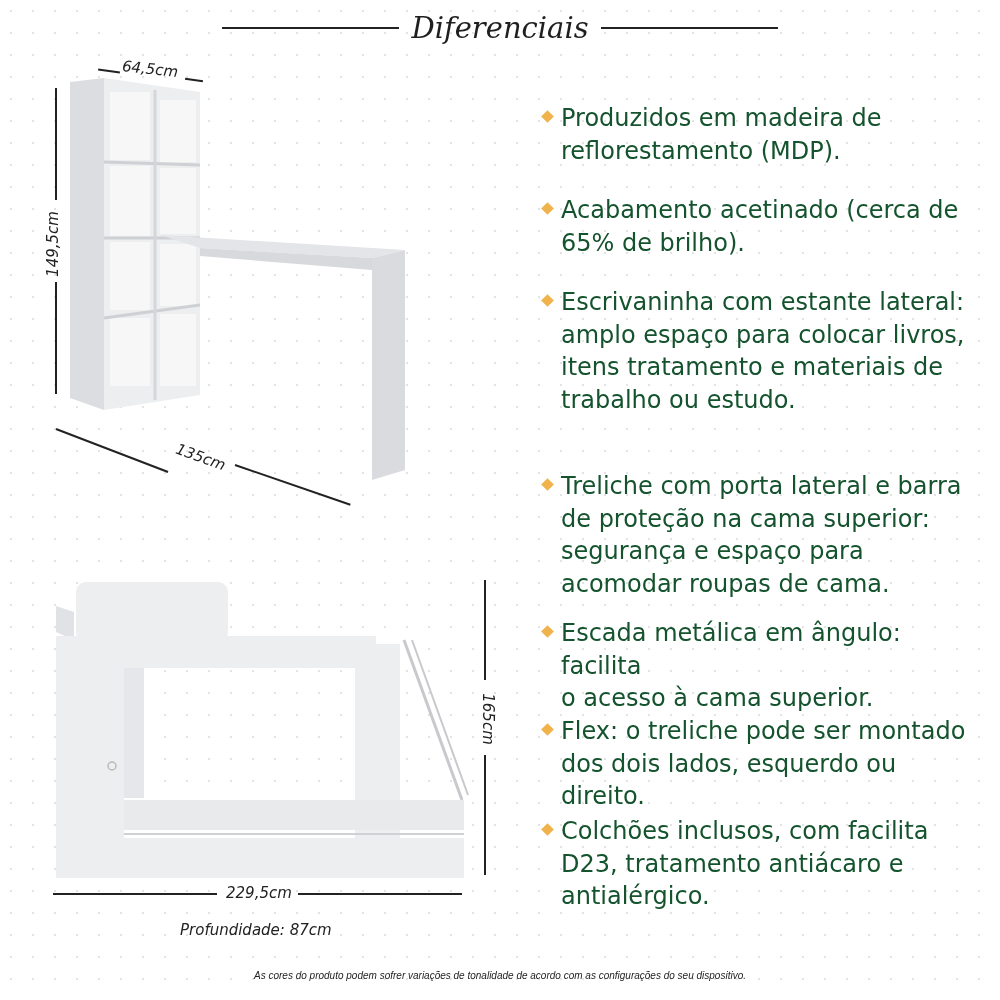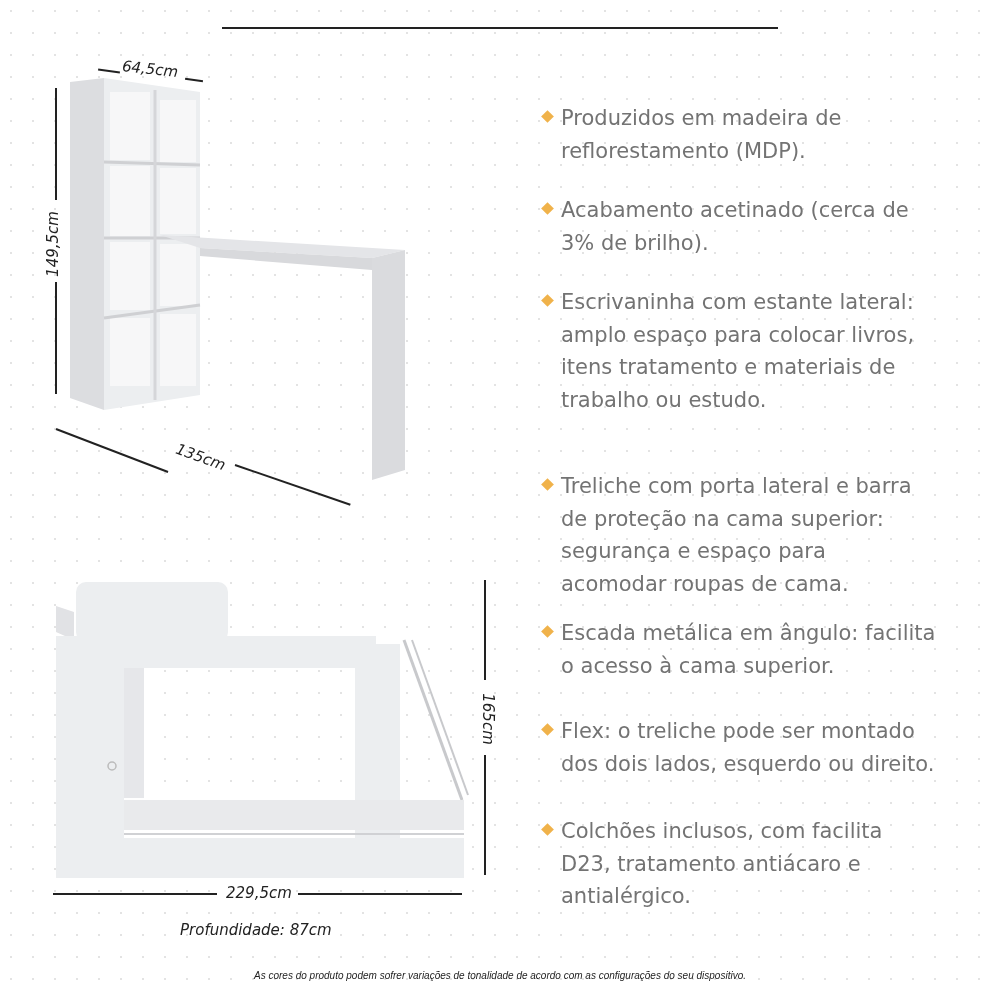--- a/index.html
+++ b/index.html
@@ -9,31 +9,32 @@
     background-image: radial-gradient(#e3e3e3 0.8px, transparent 1.2px);
     background-size: 22px 22px;
     font-family: "DejaVu Sans", sans-serif; color:#1a1a1a;
   }
   .title-wrap { position:absolute; top:8px; left:222px; width:556px; height:40px; display:flex; align-items:center; }
   .title-line { flex:1; height:2px; background:#222; }
   .title { font-family:"DejaVu Serif", serif; font-style:italic; font-size:29px; padding:0 12px; color:#1f1f1f; }
   .features { position:absolute; left:543px; top:102px; width:440px; }
   .feat { position:absolute; left:0; display:flex; }
   .bullet { width:9px; height:9px; background:#f0b24a; transform:rotate(45deg); margin-top:10px; margin-right:9px; flex:0 0 auto; }
-  .feat-text { font-size:21px; line-height:32.5px; color:#737373; white-space:pre-line; }
+  .feat-text { font-size:24px; line-height:32.5px; color:#14532d; white-space:pre-line; }
   .dim { position:absolute; font-family:"DejaVu Sans", sans-serif; font-style:italic; font-size:15px; color:#222; }
   .line { position:absolute; background:#222; }
   .disclaimer { position:absolute; left:0; right:0; top:970px; text-align:center; font-family:"Liberation Sans", sans-serif; font-style:italic; font-size:10px; color:#222; }
   .depth { position:absolute; left:180px; top:921px; font-style:italic; font-size:15px; color:#222;text-align:center; }
 </style>
 </head>
 <body>
 
 <div class="title-wrap">
   <div class="title-line"></div>
+  <span class="title">Diferenciais</span>
   <div class="title-line"></div>
 </div>
 
 <svg style="position:absolute;left:50px;top:60px" width="370" height="450" viewBox="50 60 370 450">
   <polygon points="70,82 104,78 104,410 70,398" fill="#dcdde0"></polygon>
   <polygon points="104,78 200,92 200,395 104,410" fill="#eceef0"></polygon>
   <rect x="110" y="92" width="40" height="68" fill="#f7f7f8"></rect>
     <rect x="160" y="100" width="36" height="62" fill="#f7f7f8"></rect>
   <rect x="110" y="166" width="40" height="70" fill="#f7f7f8"></rect>
     <rect x="160" y="168" width="36" height="66" fill="#f7f7f8"></rect>
@@ -83,21 +84,21 @@
 
 <div class="features">
   <div class="feat" style="top:0px">
       <span class="bullet"></span>
       <span class="feat-text">Produzidos em madeira de
 reflorestamento (MDP).</span>
     </div>
   <div class="feat" style="top:92px">
       <span class="bullet"></span>
       <span class="feat-text">Acabamento acetinado (cerca de
-3% de brilho).</span>
+65% de brilho).</span>
     </div>
   <div class="feat" style="top:184px">
       <span class="bullet"></span>
       <span class="feat-text">Escrivaninha com estante lateral:
 amplo espaço para colocar livros,
 itens tratamento e materiais de
 trabalho ou estudo.</span>
     </div>
   <div class="feat" style="top:368px">
       <span class="bullet"></span>

